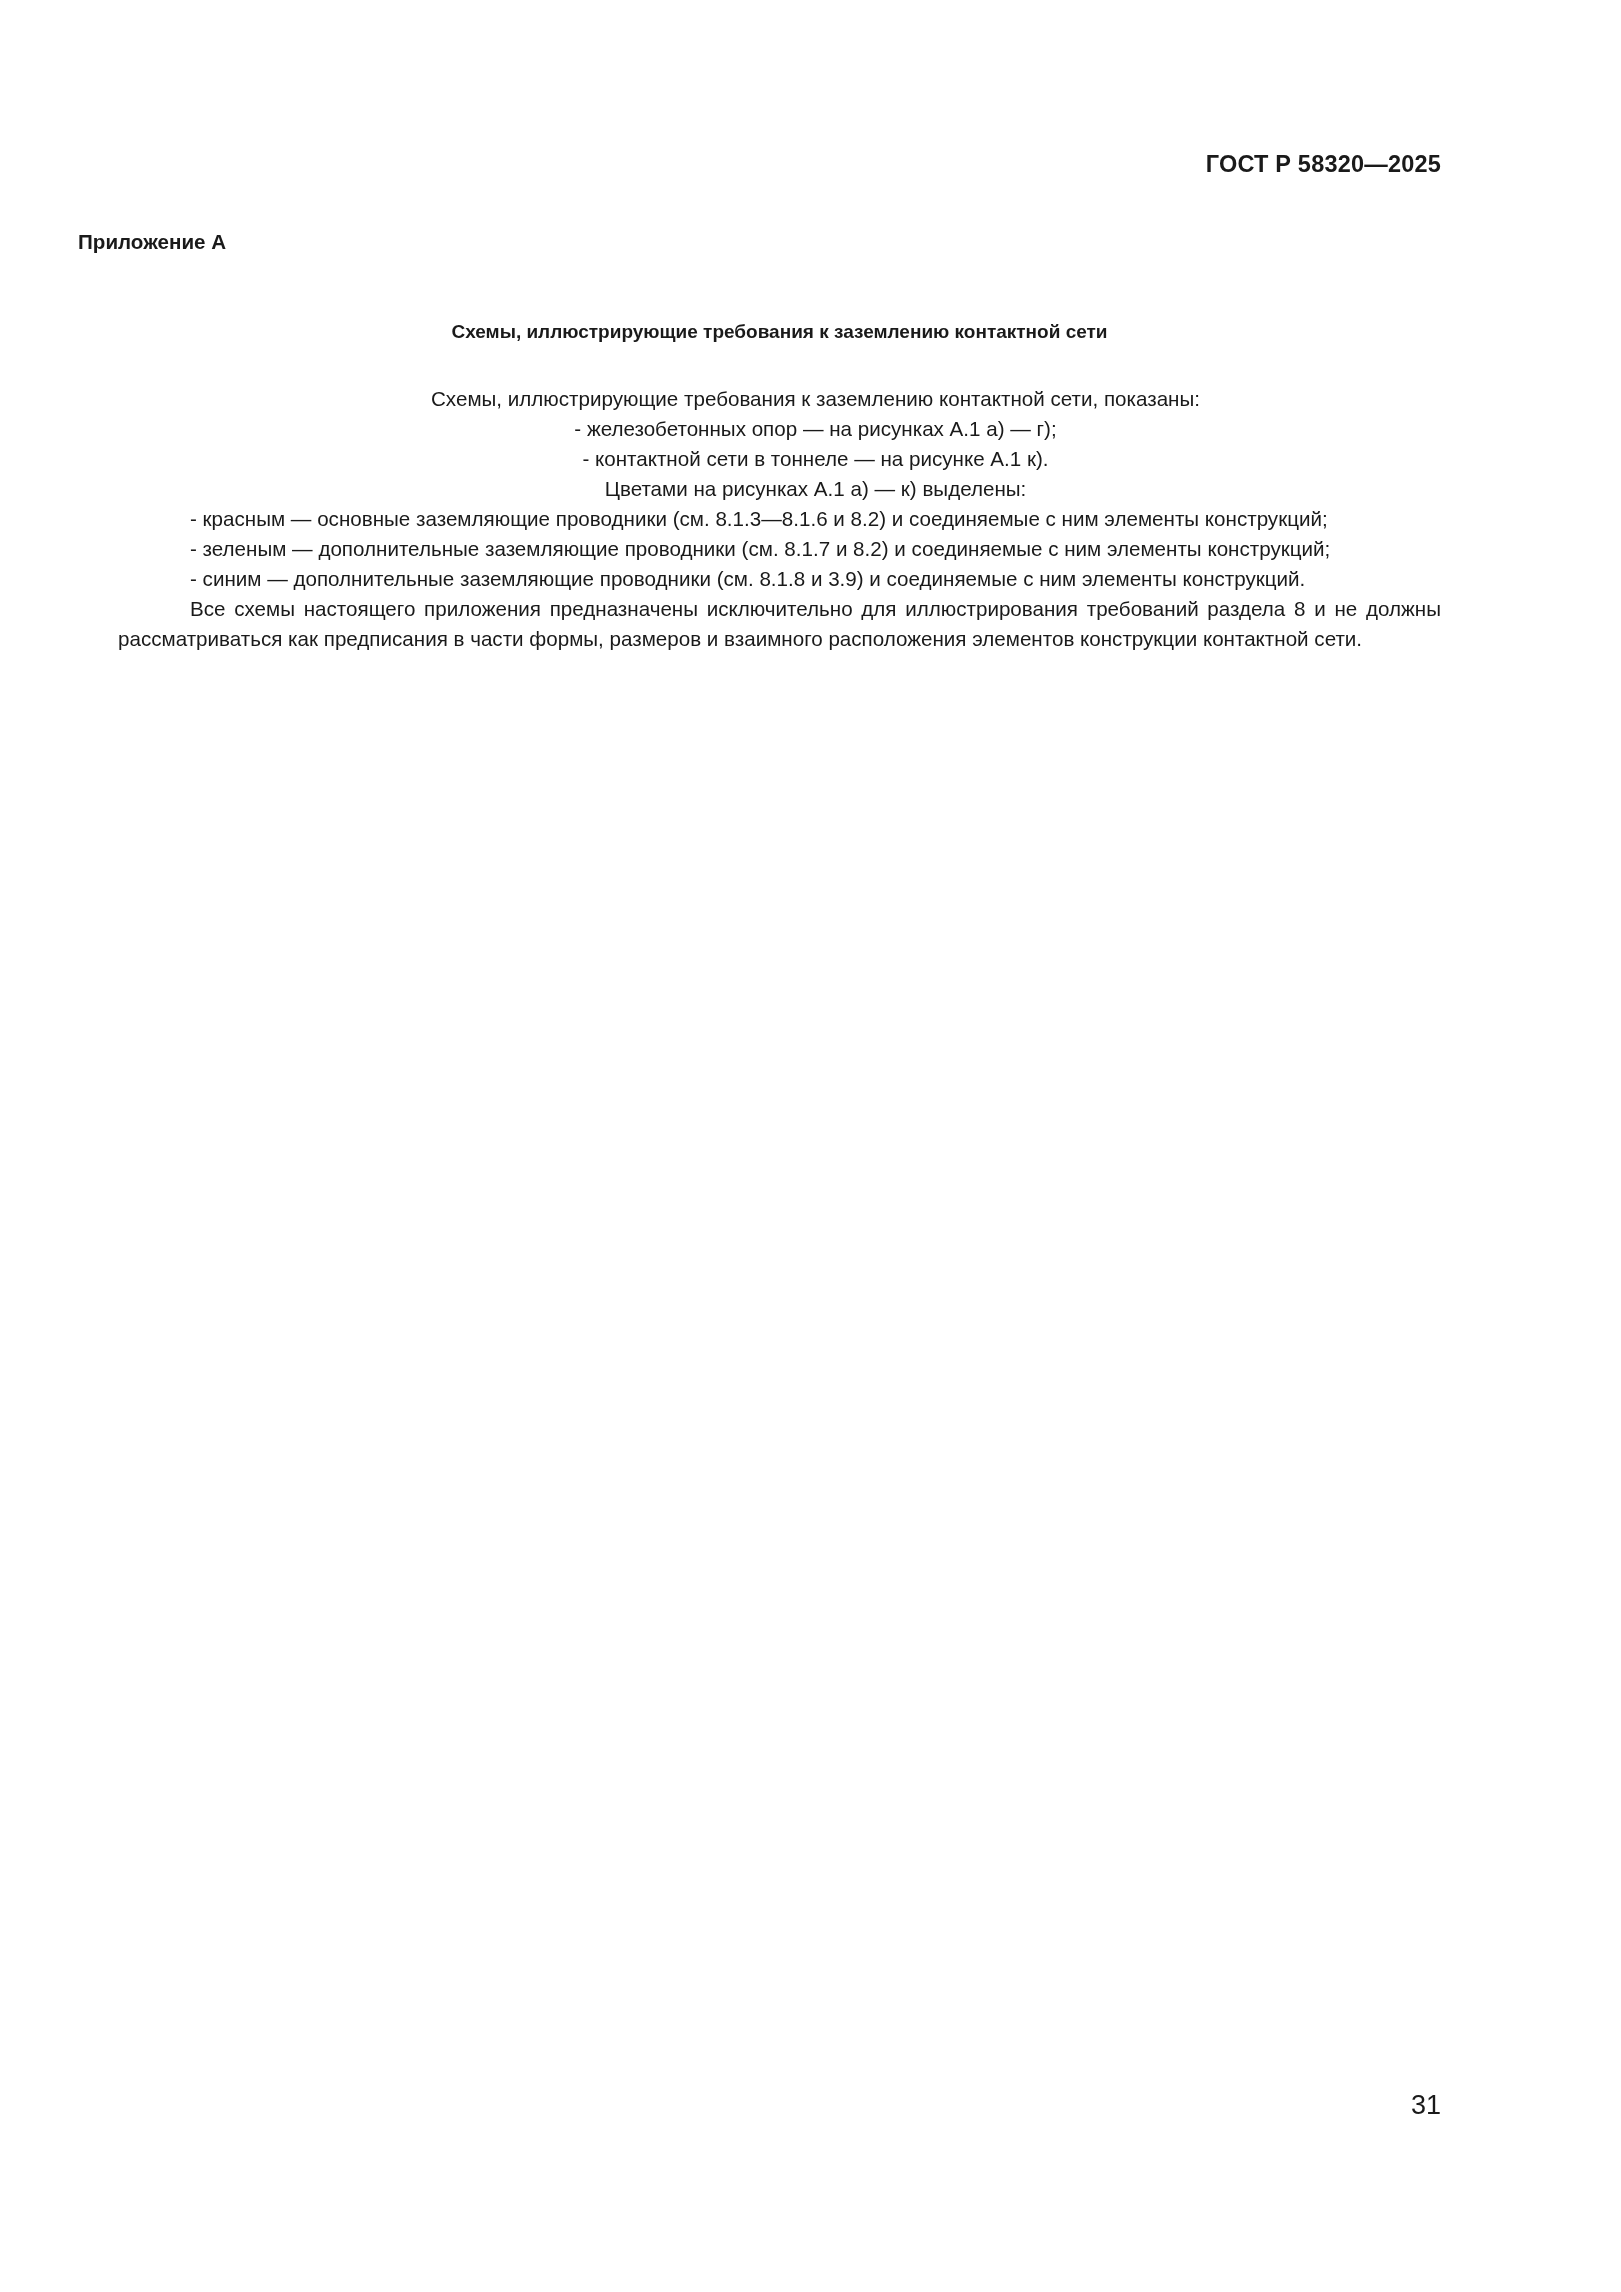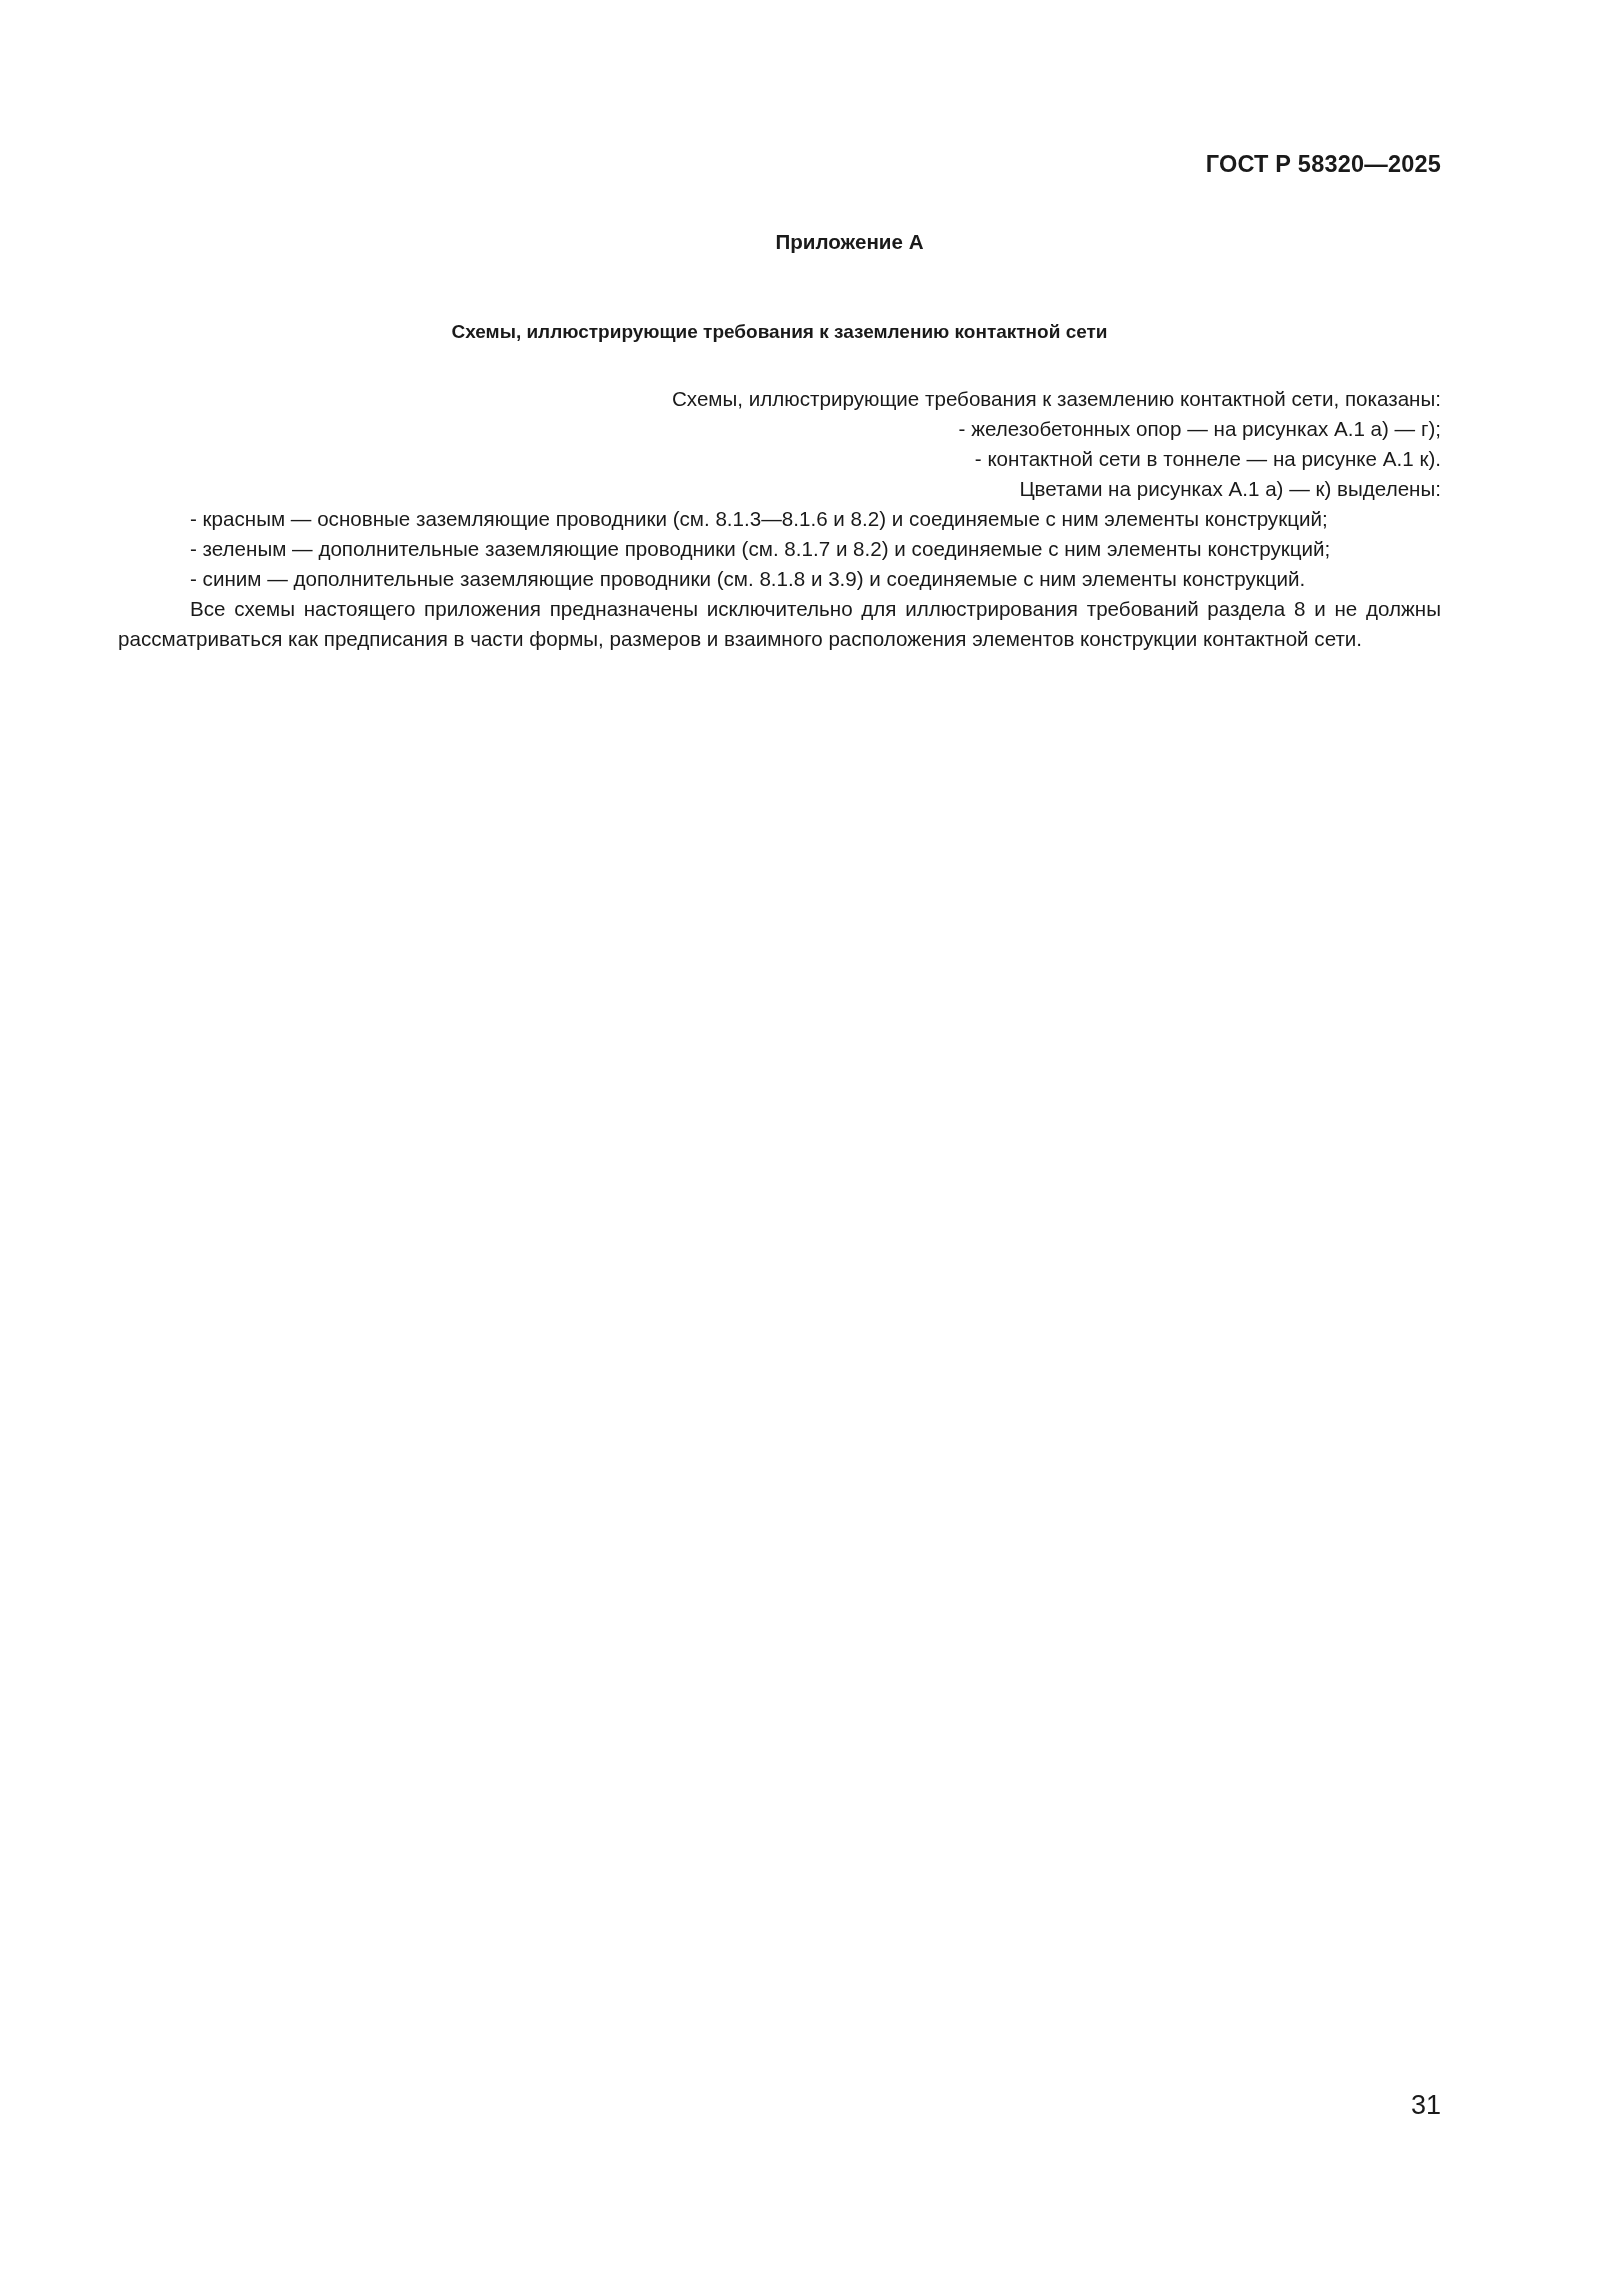--- a/index.html
+++ b/index.html
@@ -1,28 +1,28 @@
 <!DOCTYPE html>
 <html><head>
 <meta charset="utf-8">
 <style>
   html, body { margin: 0; padding: 0; background: #ffffff; }
   body { width: 1621px; height: 2293px; position: relative; overflow: hidden;
          font-family: "Liberation Sans", sans-serif; color: #1a1a1a; }
   .doc-code { position: absolute; top: 151px; right: 180px; font-size: 23.5px; font-weight: bold;
               letter-spacing: 0.2px; }
-  .annex { position: absolute; top: 227px; left: 0; width: 1621px; text-align: center;
+  .annex { position: absolute; top: 227px; left: 0; width: 1621px; text-align: left;
            font-size: 20.6px; font-weight: bold; line-height: 30px; }
   .annex div { margin-left: 78px; }
   .title { position: absolute; top: 321px; left: 118px; width: 1323px; text-align: center;
            font-size: 19px; font-weight: bold; }
   .body { position: absolute; top: 384px; left: 118px; width: 1323px; font-size: 20.6px;
           line-height: 30px; }
   .body p { margin: 0; text-align: justify; text-indent: 72px; }
-  .body p.nojust { text-align: right; }
+  .body p.nojust { text-align: center; }
   .page-num { position: absolute; top: 2090px; right: 180px; font-size: 27px; text-align: center; }
 </style>
 </head>
 <body>
 
 <div class="doc-code">ГОСТ Р 58320—2025</div>
 
 <div class="annex">
   <div>Приложение А</div>
 </div>

